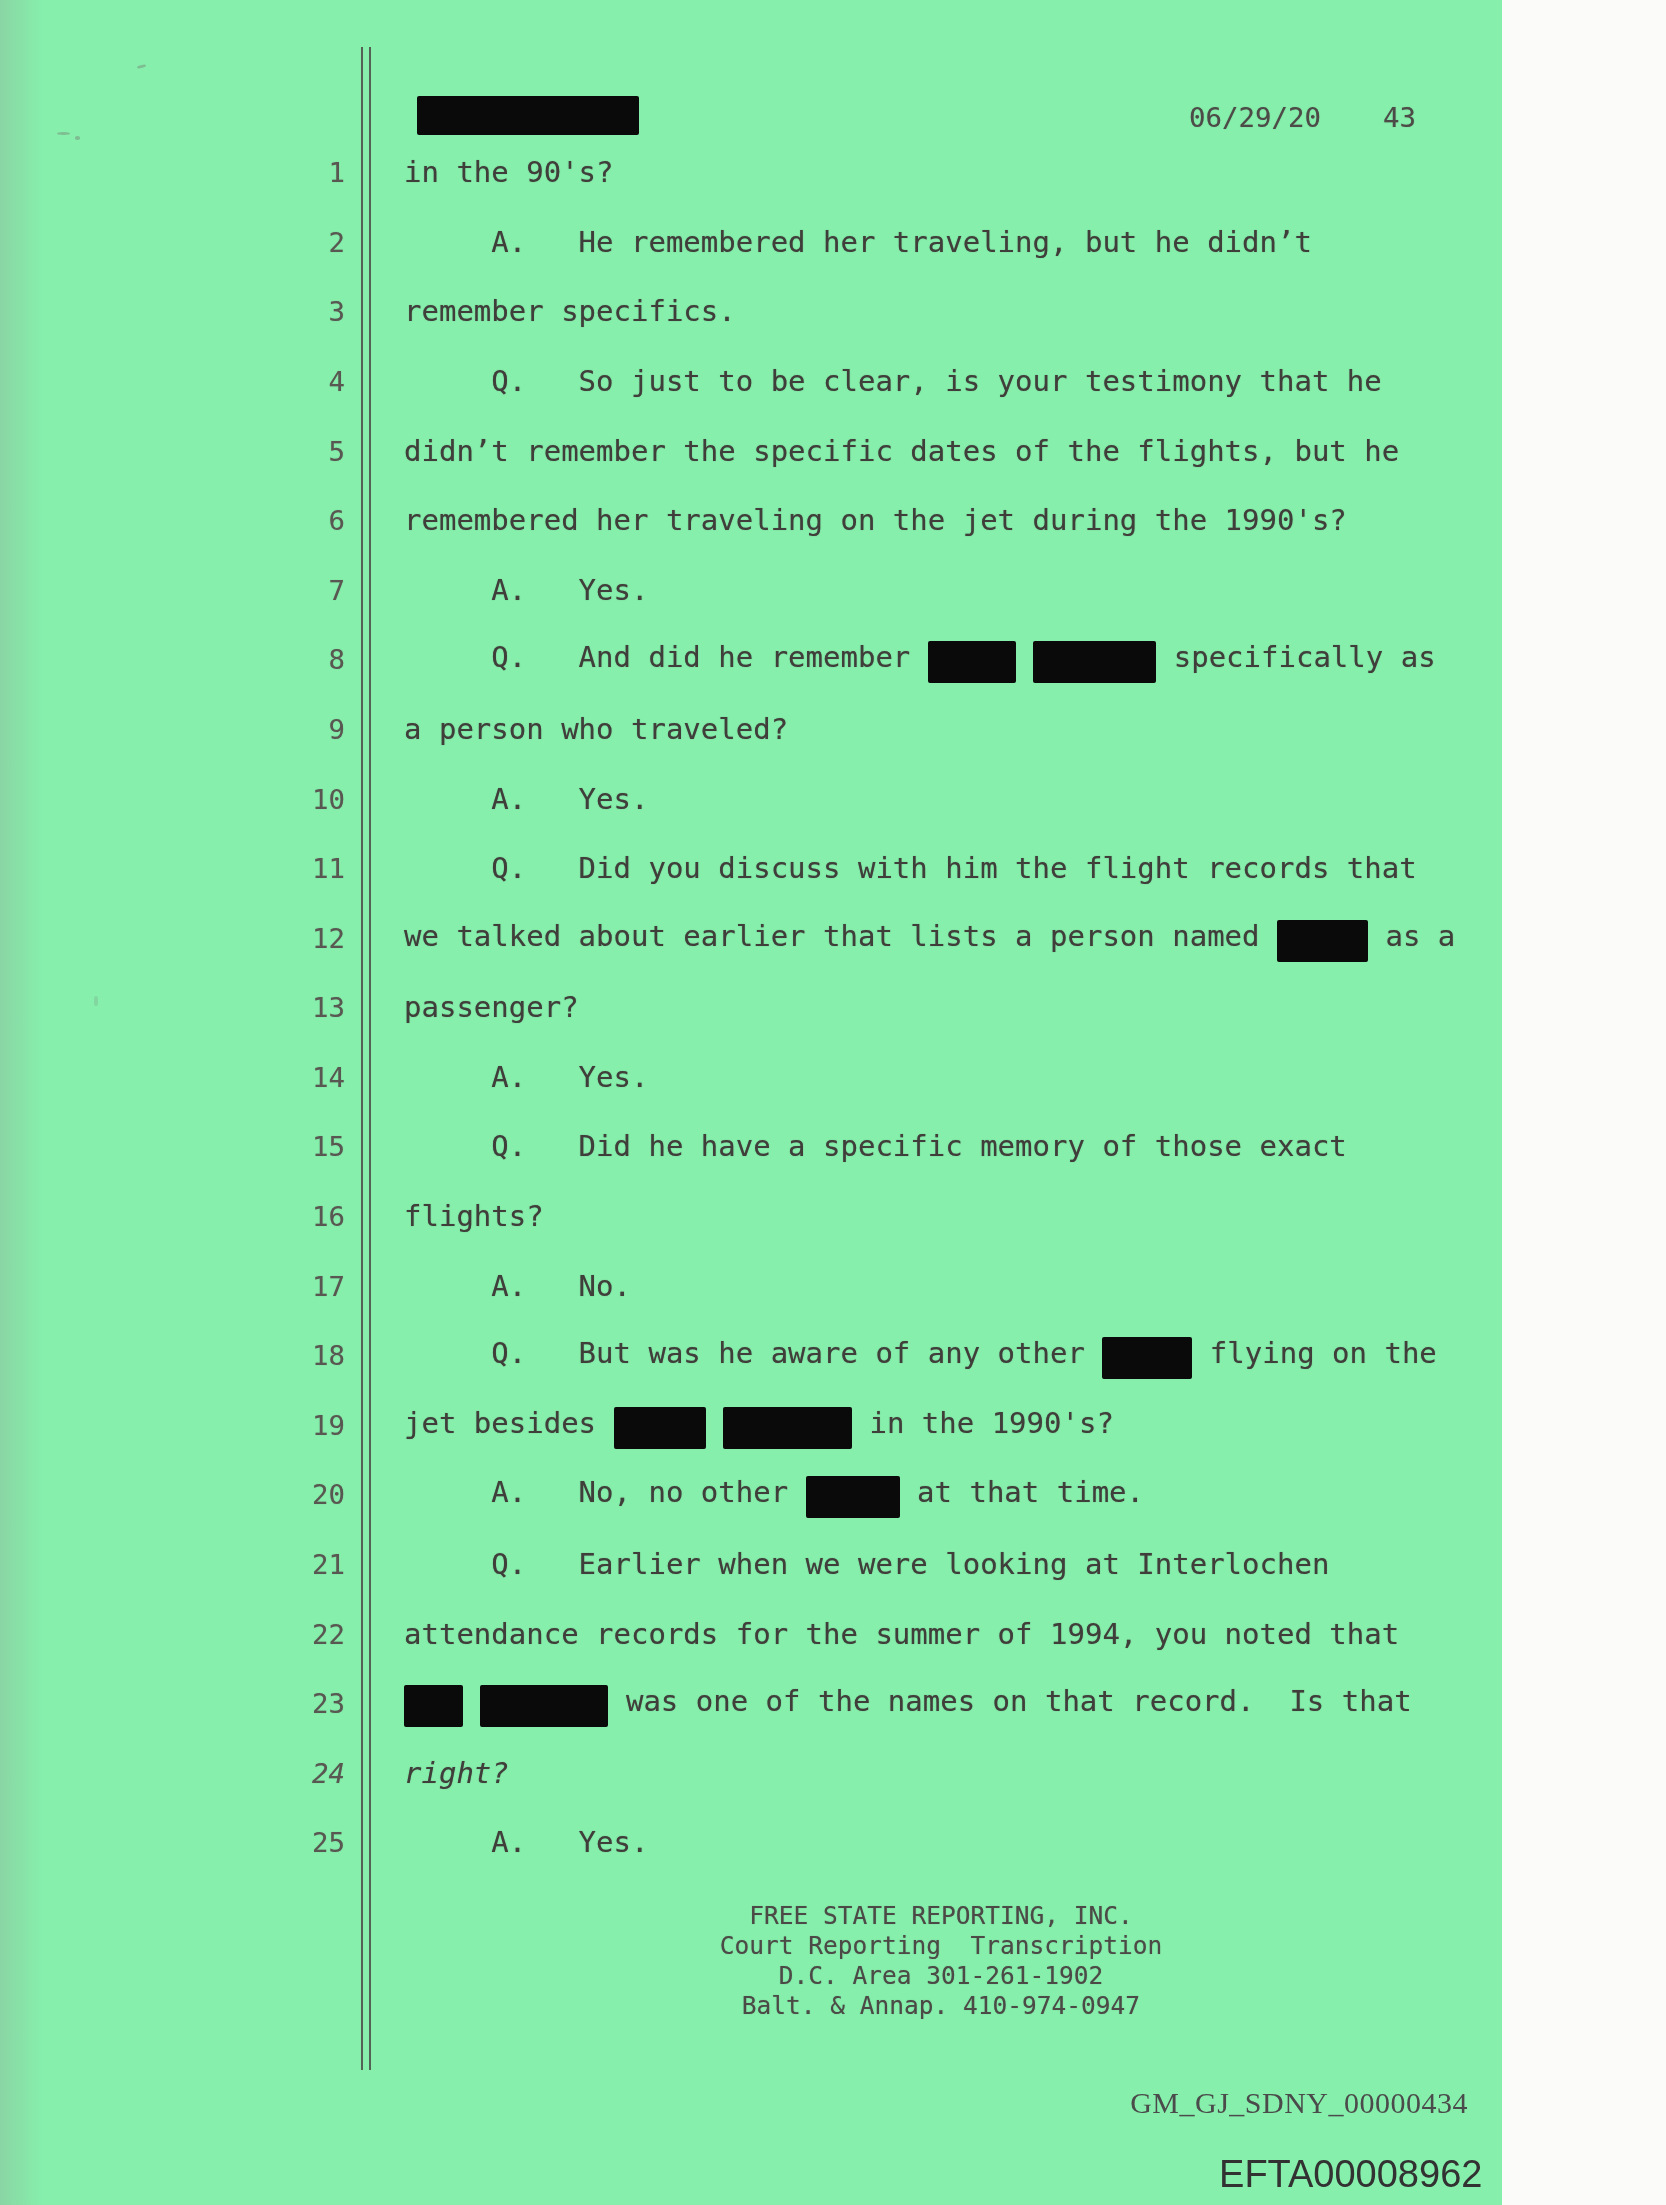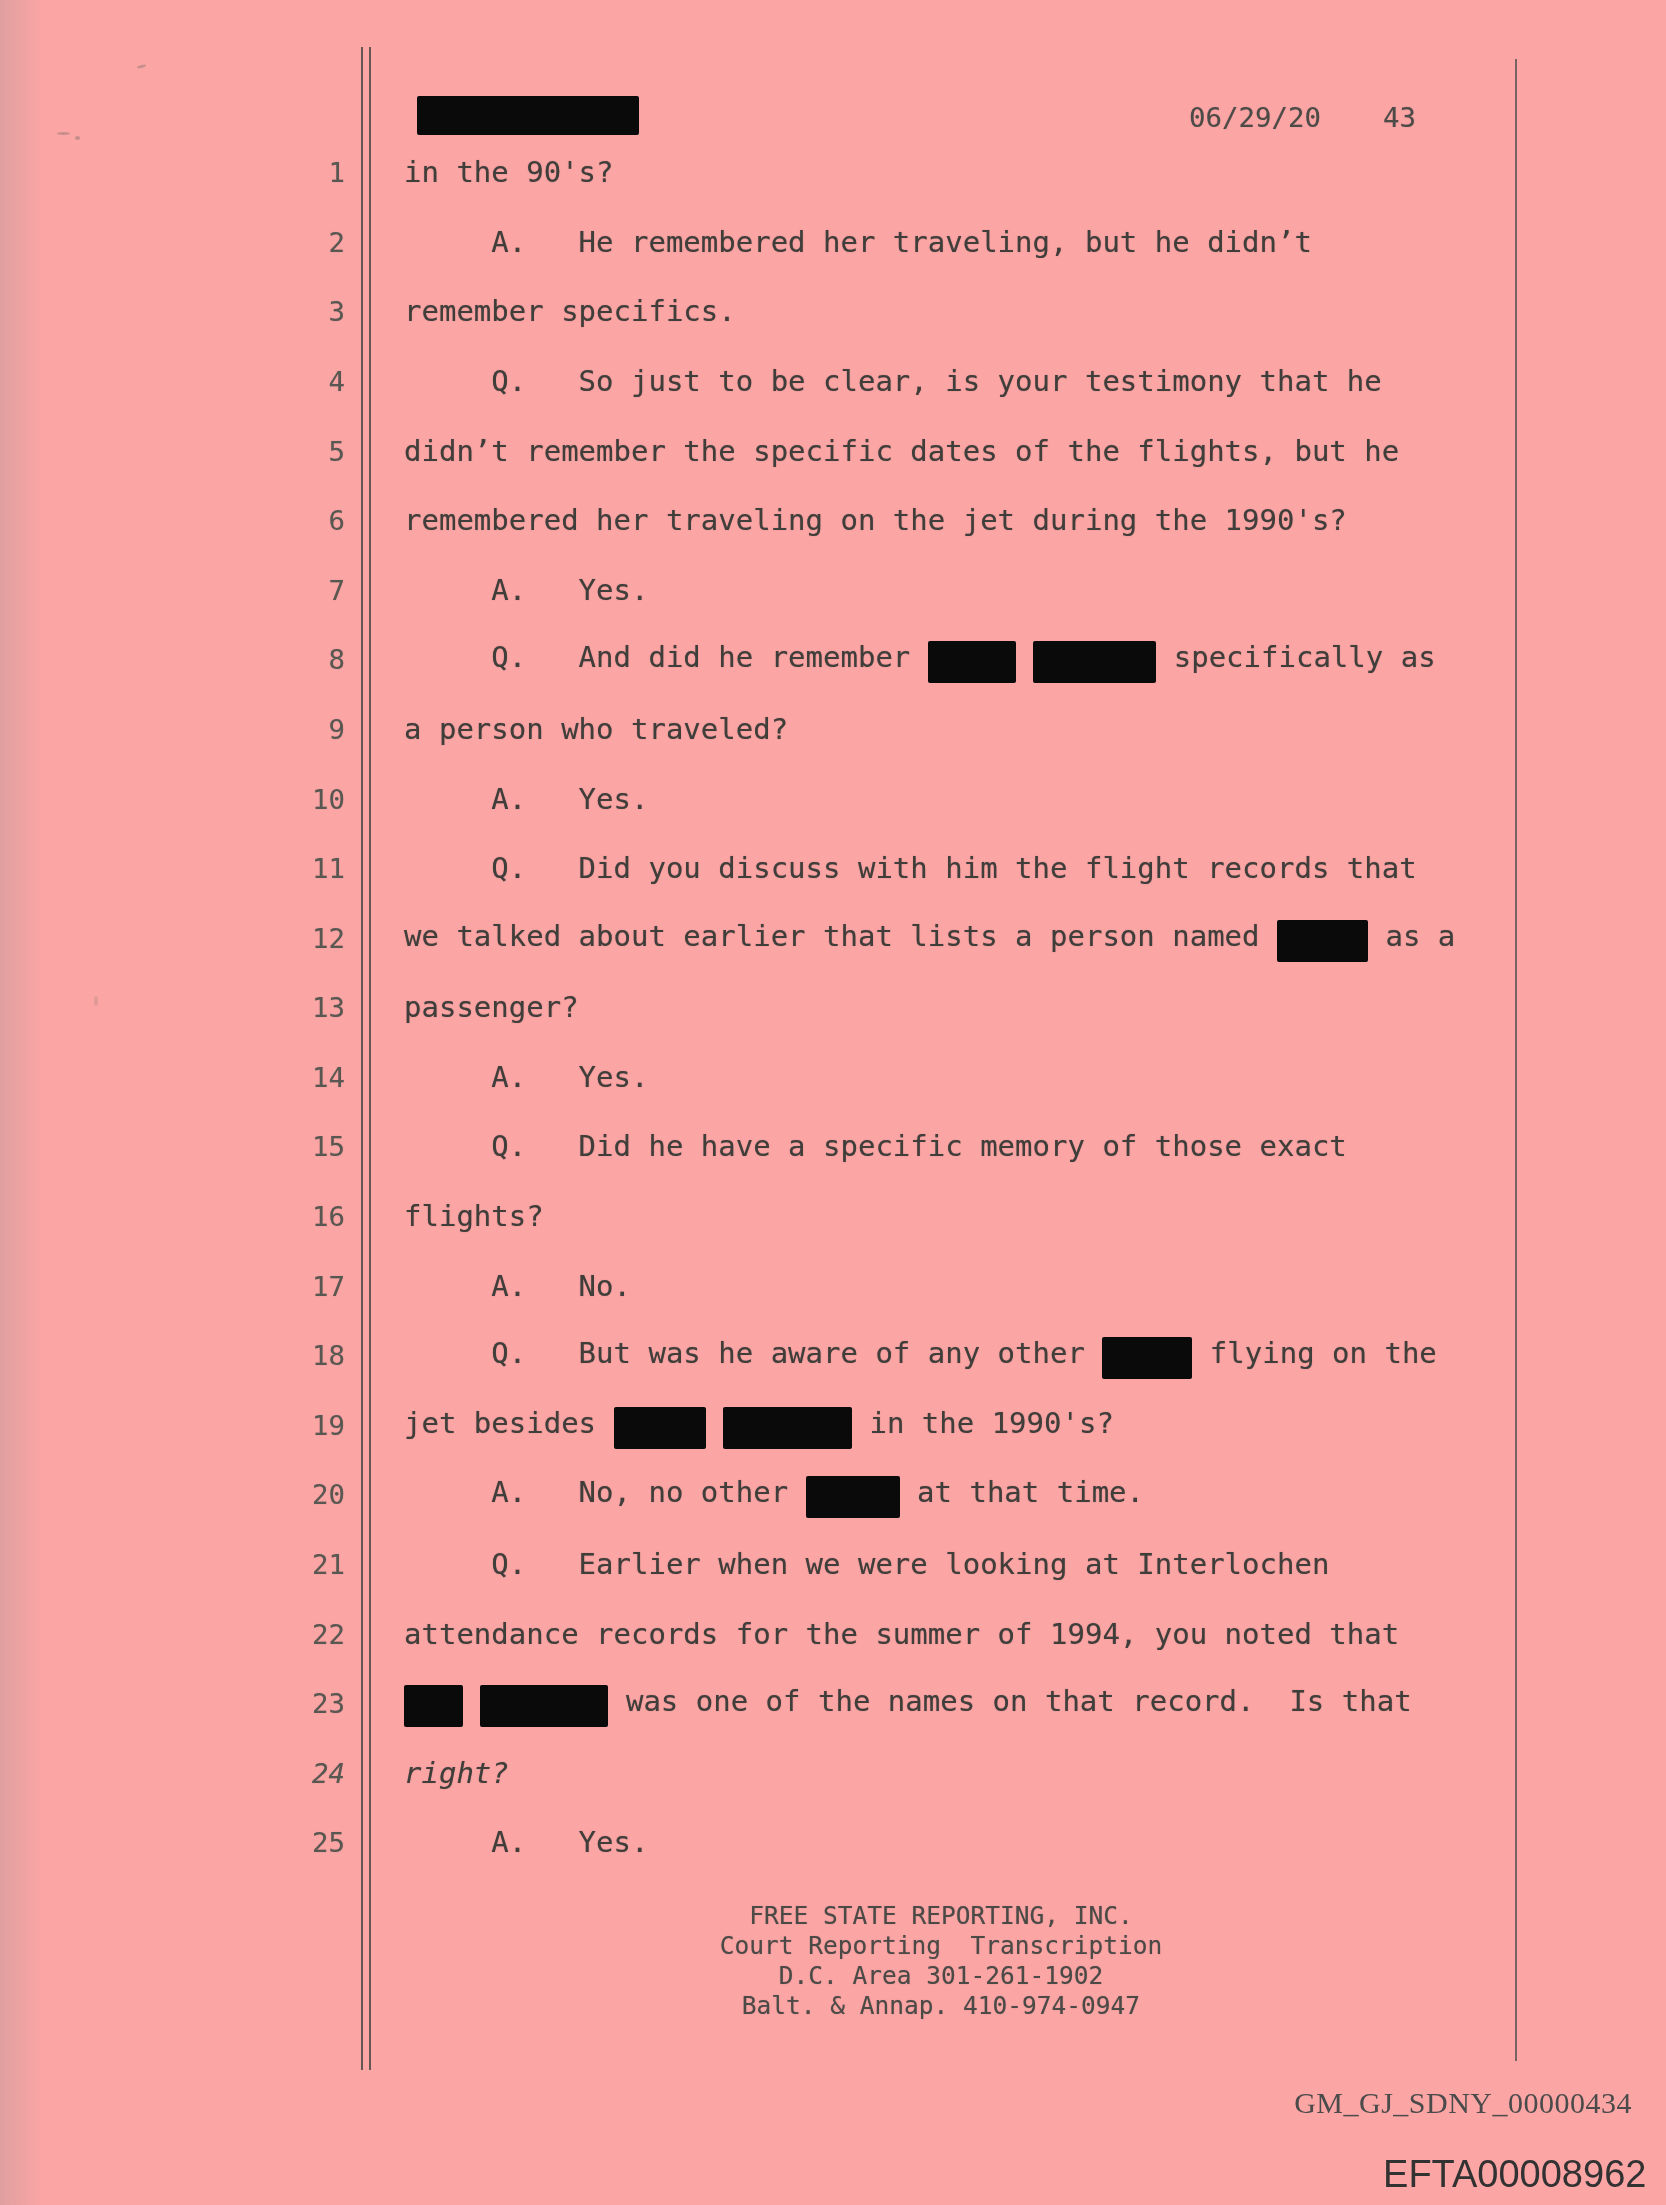--- a/index.html
+++ b/index.html
@@ -2,22 +2,22 @@
 <html><head>
 <meta charset="utf-8">
 <style>
   html,body{margin:0;padding:0;}
   body{
     width:1666px;height:2205px;
     background:#fbfbf9;
     font-family:"DejaVu Sans Mono",monospace;
   }
   #page{
-    position:relative;width:1666px;height:2205px;
-    background:#fca5a5;overflow:hidden;
+    position:relative;width:1502px;height:2205px;
+    background:#86efac;overflow:hidden;
   }
   
   .edge-shade{
     position:absolute;left:0;top:0;width:43px;height:2205px;
     background:linear-gradient(90deg, rgba(148,146,142,0.28), rgba(148,146,142,0));
   }
   .speck{position:absolute;background:rgba(112,110,106,0.38);border-radius:45%;}
   .s1{left:57px;top:132px;width:12.7px;height:2.9px;}
   .s2{left:75px;top:136px;width:4.9px;height:3.9px;}
   .s3{left:137px;top:65px;width:8.8px;height:2.9px;transform:rotate(-14deg);}

